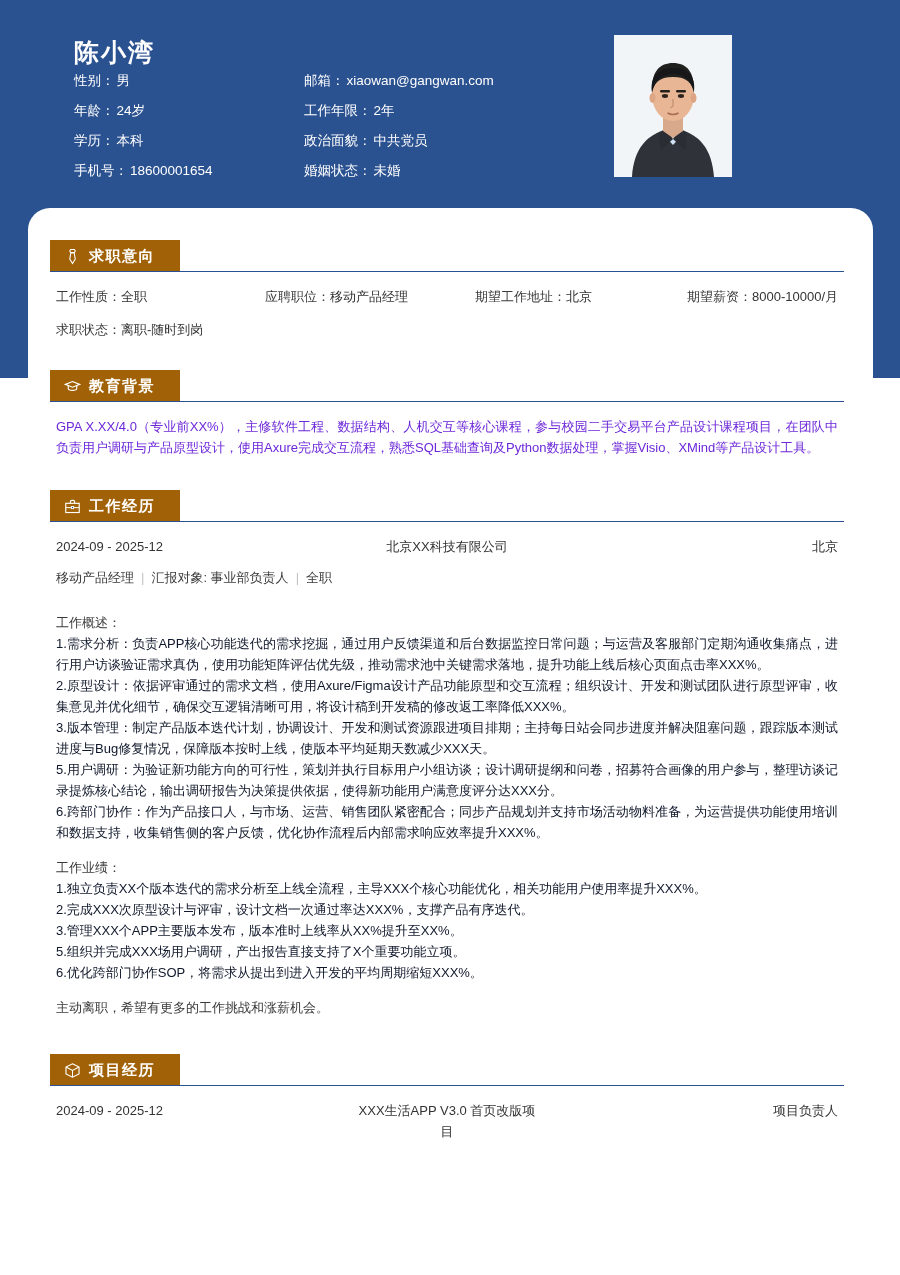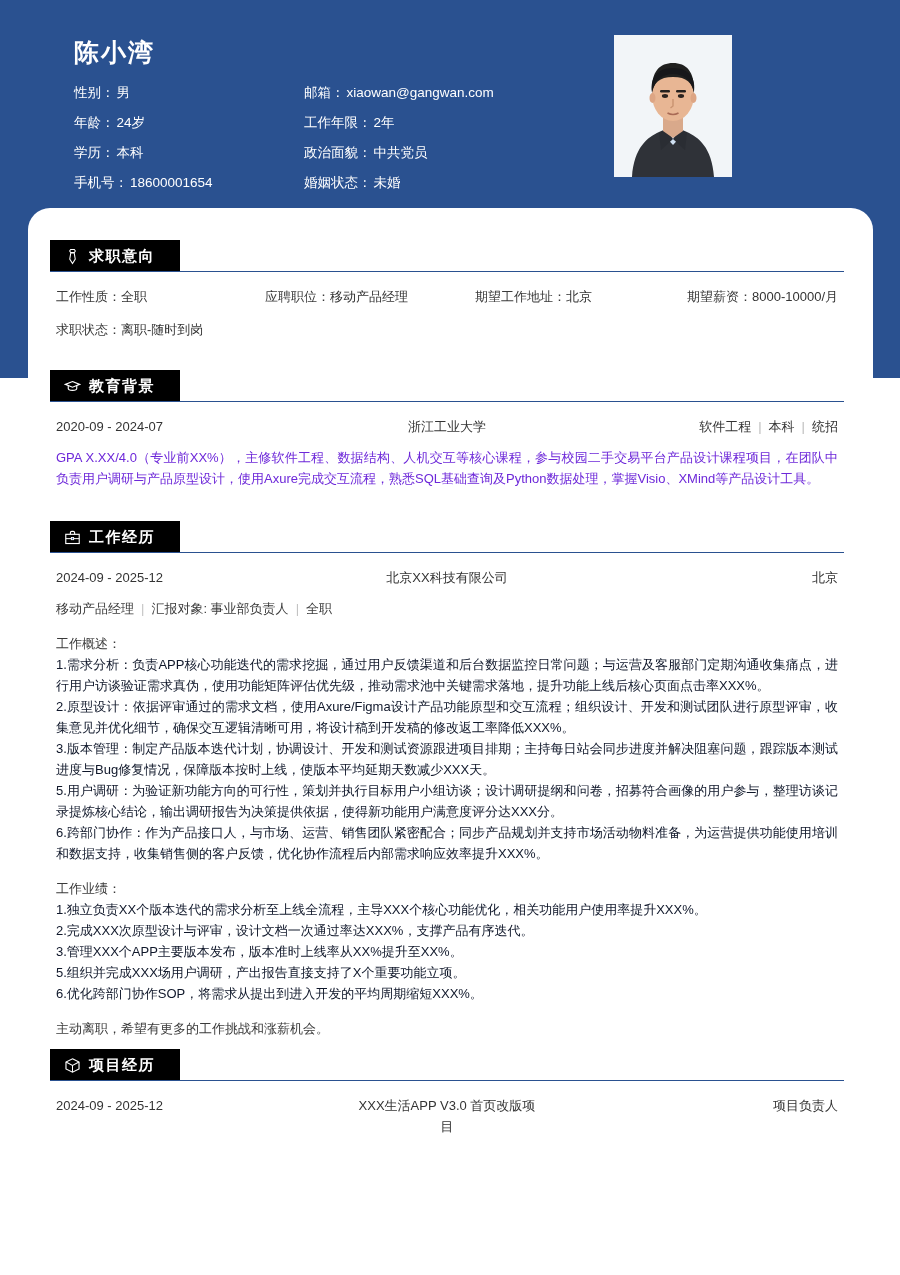--- a/index.html
+++ b/index.html
@@ -55,21 +55,21 @@
   .name {
     position: absolute;
     left: 74px; top: 36px;
     font-size: 25px;
     font-weight: bold;
     color: #ffffff;
     letter-spacing: 2px;
   }
   .hdr-grid {
     position: absolute;
-    left: 74px; top: 80px;
+    left: 74px; top: 68px;
     width: 560px;
   }
   .hdr-row {
     display: flex;
     height: 26px;
     align-items: center;
     margin-bottom: 4px;
   }
   .hdr-cell {
     color: #ffffff;
@@ -95,21 +95,21 @@
   }
   .sec-head {
     position: relative;
     height: 32px;
     margin-bottom: 0;
   }
   .sec-badge {
     position: absolute;
     left: 0; top: 0;
     height: 32px;
-    background: #000000;
+    background: #a16207;
     color: #fff;
     display: flex;
     align-items: center;
     gap: 8px;
     padding: 0 20px 0 14px;
     min-width: 130px;
   }
   .sec-badge .stitle {
     font-size: 15px;
     font-weight: bold;
@@ -163,33 +163,33 @@
   .para {
     font-size: 13px;
     line-height: 21px;
     color: #6d28d9;
     margin-bottom: 6px;
     text-align: justify;
   }
   .tagline {
     font-size: 13px;
     color: #3a3a3a;
-    margin-bottom: 14px;
+    margin-bottom: 24px;
   }
   .tagline .sep { color: #c2c2c2; margin: 0 7px; }
 
   .block-label { font-size: 13px; color: #3a3a3a; line-height: 21px; }
   .lines { font-size: 13px; line-height: 21px; color: #0f172a; text-align: justify; }
   .lines div { margin: 0; }
   .spacer-14 { height: 14px; }
 
   #sec-intent { margin-top: 240px; }
   #sec-edu { margin-top: 30px; }
   #sec-work { margin-top: 32px; }
-  #sec-proj { margin-top: 10px; }
+  #sec-proj { margin-top: 36px; }
 </style>
 </head>
 <body>
 
 <div class="banner"></div>
 <div class="card"></div>
 <div class="below"></div>
 
 <div class="hdr">
   <div class="name">陈小湾</div>
@@ -274,27 +274,20 @@
     <div class="sec-badge">
       <svg class="sec-ico" viewBox="0 0 24 24">
         <path d="M12 5 L22 9 L12 13 L2 9 Z" fill="none" stroke="#fff" stroke-width="1.6"></path>
         <path d="M6 10.6 v4.2 c0 1.6 2.7 2.6 6 2.6 s6 -1 6 -2.6 v-4.2" fill="none" stroke="#fff" stroke-width="1.6"></path>
       </svg>
       <span class="stitle">教育背景</span>
     </div>
     <div class="sec-rule"></div>
   </div>
   <div class="sec-body">
-    <div class="meta3">
-      <div class="m-left">2020-09 - 2024-07</div>
-      <div class="m-mid">浙江工业大学</div>
-      <div class="m-right">
-        <span>软件工程</span><span class="sep">|</span><span>本科</span><span class="sep">|</span><span>统招</span>
-      </div>
-    </div>
     <div class="para">GPA X.XX/4.0（专业前XX%），主修软件工程、数据结构、人机交互等核心课程，参与校园二手交易平台产品设计课程项目，在团队中负责用户调研与产品原型设计，使用Axure完成交互流程，熟悉SQL基础查询及Python数据处理，掌握Visio、XMind等产品设计工具。</div>
   </div>
 </div>
 
 <div class="section" id="sec-work">
   <div class="sec-head">
     <div class="sec-badge">
       <svg class="sec-ico" viewBox="0 0 24 24">
         <rect x="2.5" y="7.5" width="19" height="13" fill="none" stroke="#fff" stroke-width="1.6"></rect>
         <path d="M9 7.5 V5.2 c0 -1.1 .9 -1.9 2 -1.9 h2 c1.1 0 2 .8 2 1.9 V7.5" fill="none" stroke="#fff" stroke-width="1.6"></path>

